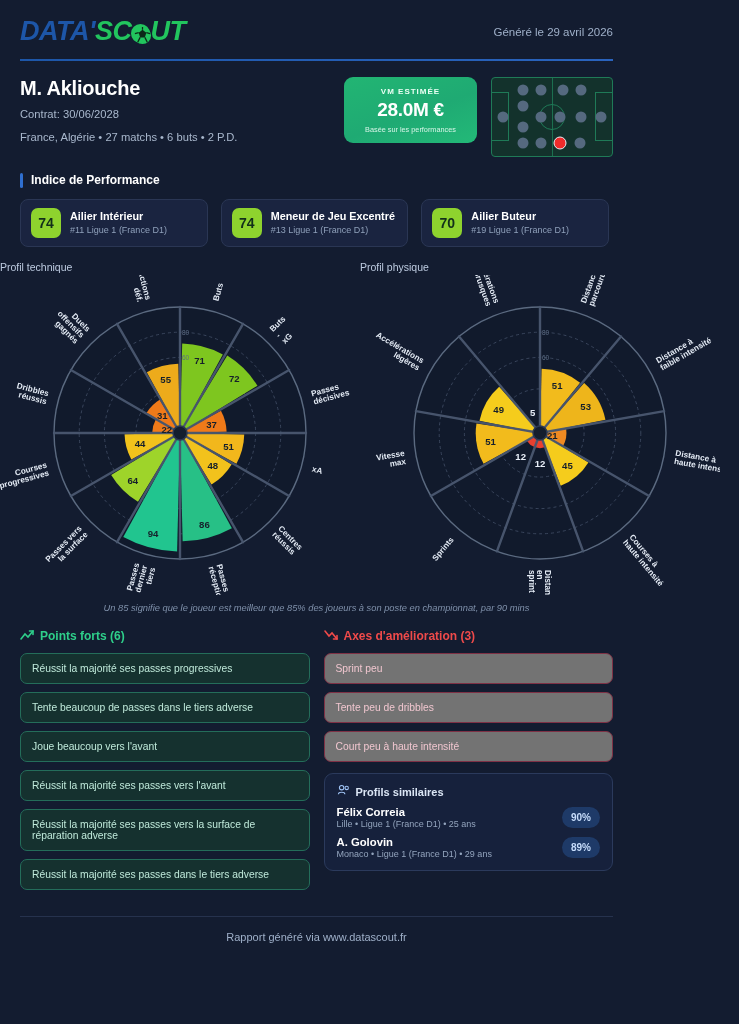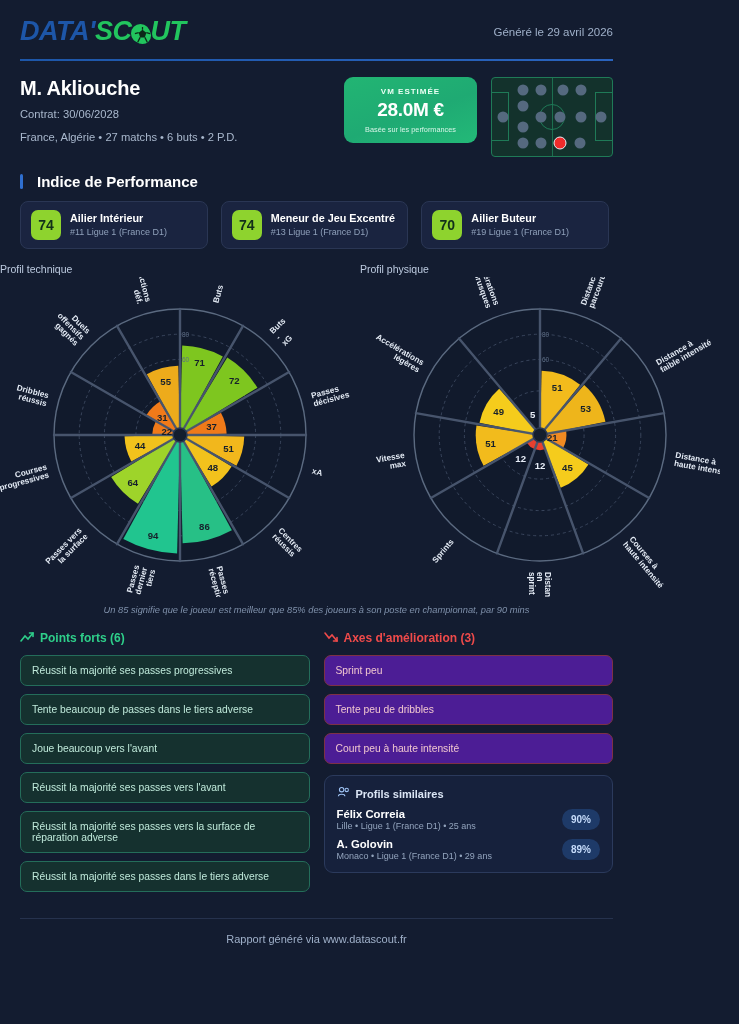--- a/index.html
+++ b/index.html
@@ -37,21 +37,21 @@
   .pitch .circle { position:absolute; left:50%; top:50%; width:26px; height:26px; margin:-13px 0 0 -13px; border:1.3px solid #1f7a57; border-radius:50%; }
   .pitch .box { position:absolute; top:18%; height:64%; width:17px; border:1.3px solid #1f7a57; }
   .pitch .box.l { left:0; border-left:none;}
   .pitch .box.r { right:0; border-right:none;}
   .dot { position:absolute; width:11px; height:11px; border-radius:50%; background:#55697f; transform:translate(-50%,-50%); }
   .dot.active { background:#ef2b2b; border:1.5px solid #e9eef5; width:13px; height:13px; }
 
   
   .sec-title { display:flex; align-items:center; gap:8px; padding: 16px 20px 0 20px; }
   .sec-bar { width:3px; height:15px; background:#2f6fd0; border-radius:2px; }
-  .sec-text { color:#fff; font-size:15px; font-weight:700;margin-left:6px; }
+  .sec-text { color:#fff; font-size:12px; font-weight:700; }
 
   
   .idx-row { display:flex; gap:13px; padding: 11px 24px 0 20px; }
   .idx-card { flex:1; background:#1a2440; border:1px solid #2a3654; border-radius:8px; padding:8px 10px; display:flex; align-items:center; gap:9px; }
   .idx-badge { width:30px; height:30px; border-radius:7px; background:#8ed32e; color:#12301a; font-size:14px; font-weight:700; display:flex; align-items:center; justify-content:center; flex:0 0 auto;}
   .idx-name { color:#fff; font-size:10.8px; font-weight:700; line-height:1.25; }
   .idx-rank { color:#8fa0ba; font-size:9px; margin-top:2px;}
 
   
   .radars { display:flex; padding: 14px 0 0 0; }
@@ -60,21 +60,21 @@
   .radar-caption { text-align:center; color:#7f90aa; font-size:9.3px; font-style:italic; margin-top:4px;}
 
   
   .cols { display:flex; gap:14px; padding: 16px 20px 0 20px; }
   .col { flex:1; }
   .col-head { display:flex; align-items:center; gap:6px; font-size:12px; font-weight:700; margin-bottom:9px; }
   .col-head.good { color:#2ecf8a; }
   .col-head.bad { color:#ef4a4a; }
   .chip { border-radius:7px; padding:9px 11px; font-size:10.3px; margin-bottom:8px; }
   .chip.good { background:#15312f; border:1px solid #246d5a; color:#bfe9da; }
-  .chip.bad { background:#4c1d95; border:1px solid #7e3145; color:#f0c6cf; }
+  .chip.bad { background:#737373; border:1px solid #7e3145; color:#f0c6cf; }
 
   .sim-card { background:#16213c; border:1px solid #2b3a5c; border-radius:9px; padding:10px 12px 11px; margin-top:11px; }
   .sim-head { display:flex; align-items:flex-end; gap:6px; color:#dbe6f5; font-size:11px; font-weight:700; margin-bottom:8px; }
   .sim-row { display:flex; align-items:center; justify-content:space-between; margin-top:7px; }
   .sim-name { color:#fff; font-size:11.3px; font-weight:700; }
   .sim-meta { color:#93a4bd; font-size:9px; margin-top:1px; }
   .sim-pct { background:#1e3a68; color:#c6dcfb; border-radius:11px; padding:5px 9px; font-size:10px; font-weight:700; }
 
   
   .footer-hr { height:1px; background:#26324d; margin: 18px 20px 0; }

